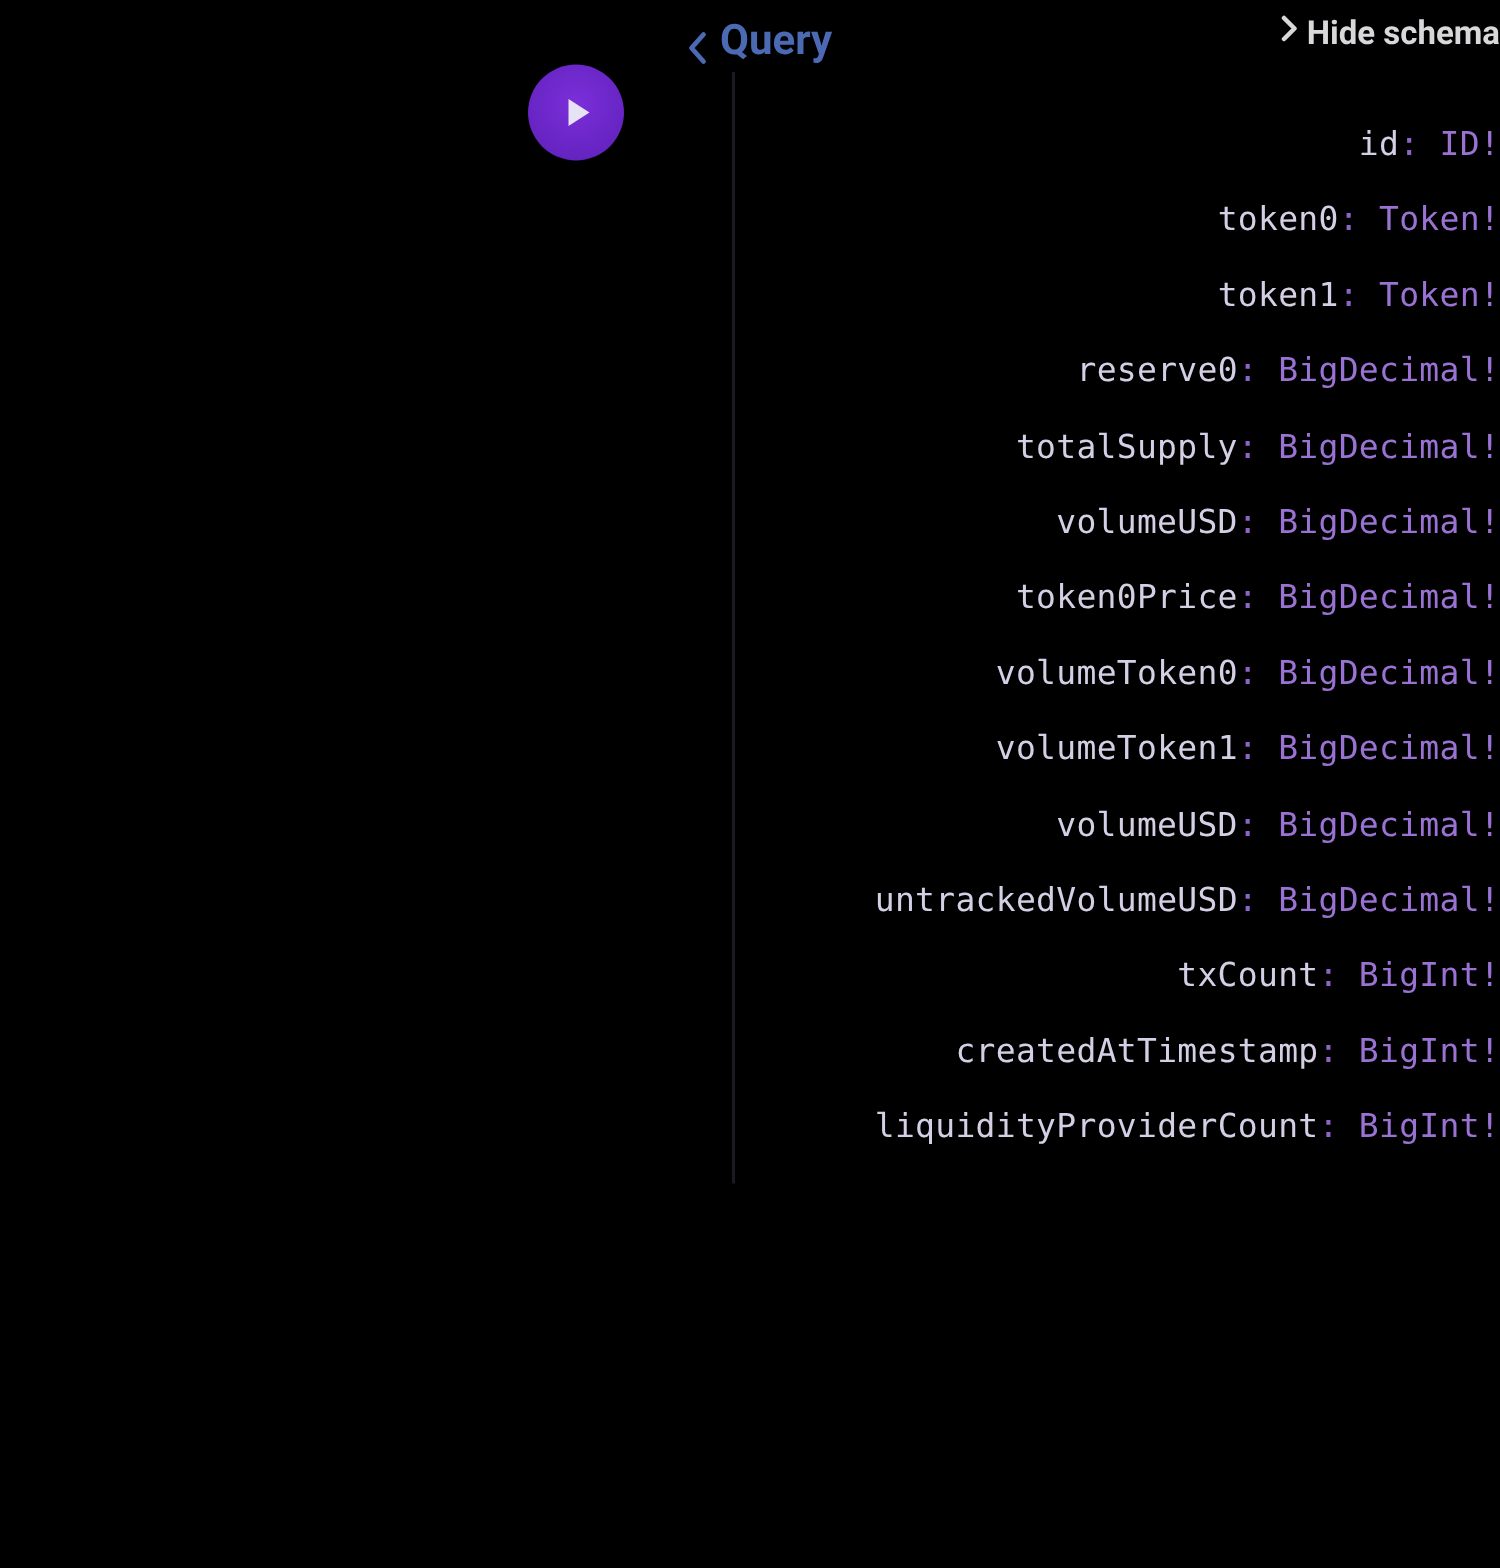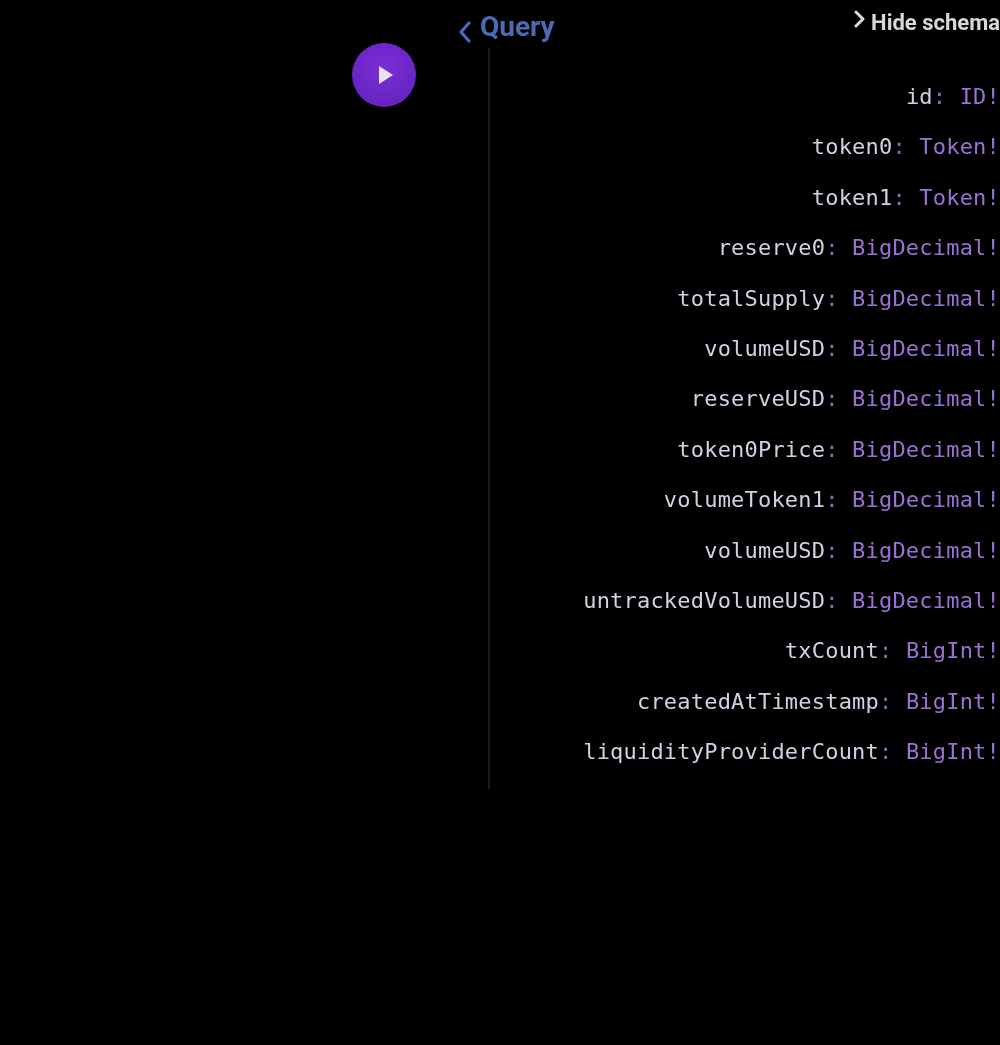--- a/index.html
+++ b/index.html
@@ -116,22 +116,22 @@
 </div>
 
 <div class="schema-panel">
   <div id="schema-fields">
       <div class="field-row"><span class="field-name">id</span><span class="field-colon">: </span><span class="field-type">ID</span><span class="field-bang">!</span></div>
       <div class="field-row"><span class="field-name">token0</span><span class="field-colon">: </span><span class="field-type">Token</span><span class="field-bang">!</span></div>
       <div class="field-row"><span class="field-name">token1</span><span class="field-colon">: </span><span class="field-type">Token</span><span class="field-bang">!</span></div>
       <div class="field-row"><span class="field-name">reserve0</span><span class="field-colon">: </span><span class="field-type">BigDecimal</span><span class="field-bang">!</span></div>
       <div class="field-row"><span class="field-name">totalSupply</span><span class="field-colon">: </span><span class="field-type">BigDecimal</span><span class="field-bang">!</span></div>
       <div class="field-row"><span class="field-name">volumeUSD</span><span class="field-colon">: </span><span class="field-type">BigDecimal</span><span class="field-bang">!</span></div>
-      <div class="field-row"><span class="field-name">reserveUSD</span><span class="field-colon">: </span><span class="field-type">BigDecimal</span><span class="field-bang">!</span></div>
       <div class="field-row"><span class="field-name">token0Price</span><span class="field-colon">: </span><span class="field-type">BigDecimal</span><span class="field-bang">!</span></div>
+      <div class="field-row"><span class="field-name">volumeToken0</span><span class="field-colon">: </span><span class="field-type">BigDecimal</span><span class="field-bang">!</span></div>
       <div class="field-row"><span class="field-name">volumeToken1</span><span class="field-colon">: </span><span class="field-type">BigDecimal</span><span class="field-bang">!</span></div>
       <div class="field-row"><span class="field-name">volumeUSD</span><span class="field-colon">: </span><span class="field-type">BigDecimal</span><span class="field-bang">!</span></div>
       <div class="field-row"><span class="field-name">untrackedVolumeUSD</span><span class="field-colon">: </span><span class="field-type">BigDecimal</span><span class="field-bang">!</span></div>
       <div class="field-row"><span class="field-name">txCount</span><span class="field-colon">: </span><span class="field-type">BigInt</span><span class="field-bang">!</span></div>
       <div class="field-row"><span class="field-name">createdAtTimestamp</span><span class="field-colon">: </span><span class="field-type">BigInt</span><span class="field-bang">!</span></div>
       <div class="field-row"><span class="field-name">liquidityProviderCount</span><span class="field-colon">: </span><span class="field-type">BigInt</span><span class="field-bang">!</span></div>
     </div>
 </div>
 
 </body></html>

